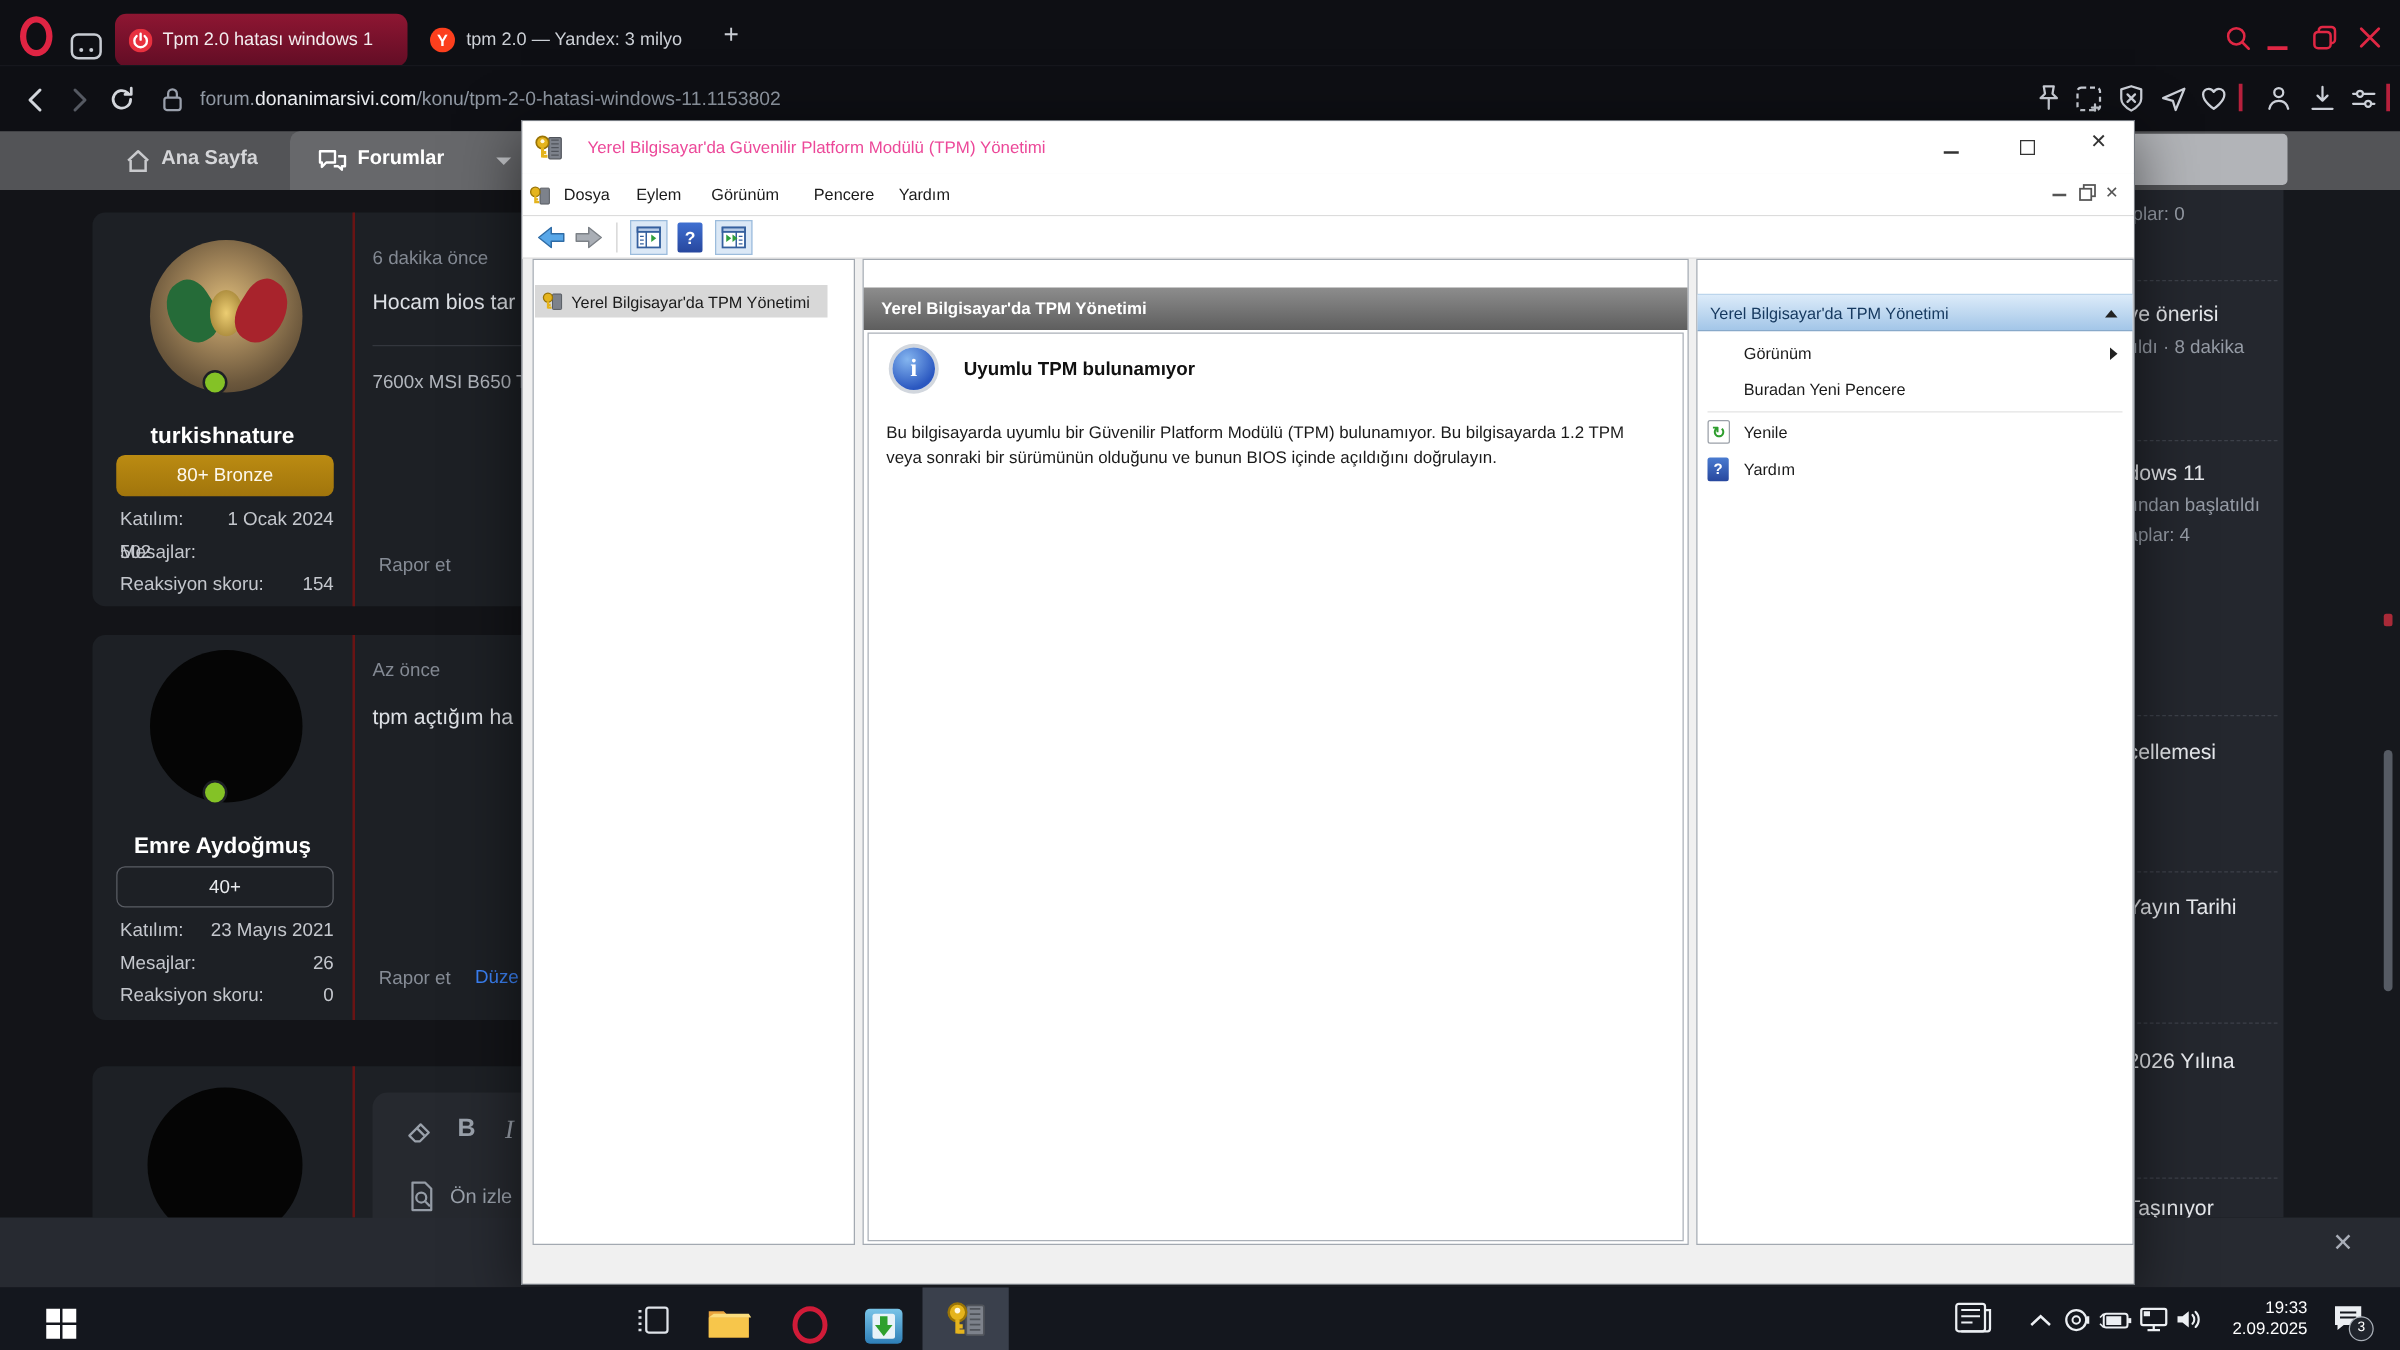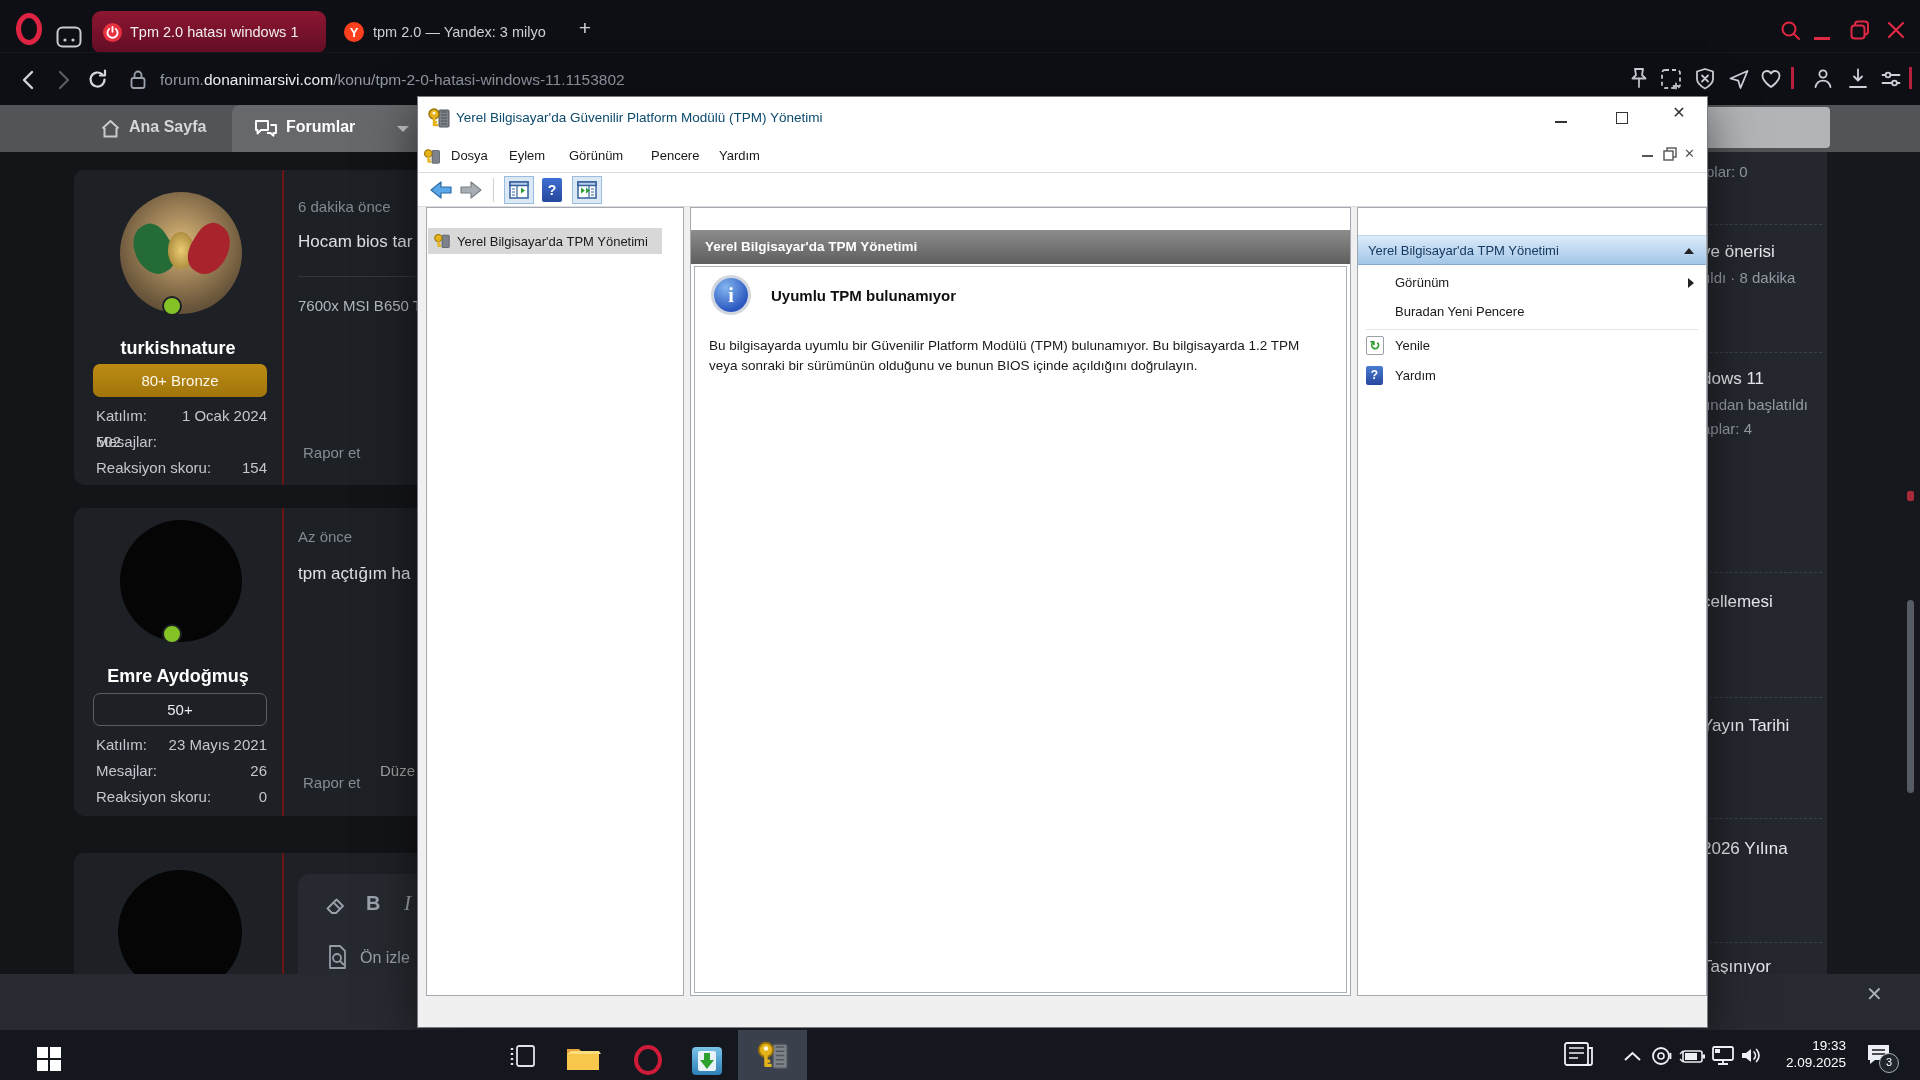--- a/index.html
+++ b/index.html
@@ -175,31 +175,31 @@
   <div class="abs" style="left:224px;top:106px;width:700px;border-top:1px solid #33363d"></div>
   <div class="abs" style="left:224px;top:127px;font-size:15px;color:#b2b6bd;white-space:nowrap">7600x MSI B650 T</div>
   <div class="abs" style="left:229px;top:274px;font-size:15px;color:#868c96">Rapor et</div>
 </div>
 
 <div class="abs card" style="left:74px;top:508px;width:1200px;height:308px">
   <div class="abs redline" style="left:208px;top:0;height:308px"></div>
   <div class="abs avatar-dark" style="left:46px;top:12px;width:122px;height:122px"></div>
   <div class="abs onlinebadge" style="left:88px;top:116px"></div>
   <div class="abs" style="left:0;top:158px;width:208px;text-align:center;font-size:18px;font-weight:bold;color:#fff">Emre Aydoğmuş</div>
-  <div class="abs" style="left:19px;top:185px;width:174px;height:33px;border:1px solid #5a5d64;border-radius:7px;text-align:center;line-height:31px;font-size:15px;color:#e8eaed">50+</div>
+  <div class="abs" style="left:19px;top:185px;width:174px;height:33px;border:1px solid #5a5d64;border-radius:7px;text-align:center;line-height:31px;font-size:15px;color:#e8eaed">40+</div>
   <div class="abs statlbl" style="left:22px;top:228px">Katılım:</div>
   <div class="abs statval" style="left:22px;top:228px;width:171px;text-align:right">23 Mayıs 2021</div>
   <div class="abs statlbl" style="left:22px;top:254px">Mesajlar:</div>
   <div class="abs statval" style="left:22px;top:254px;width:171px;text-align:right">26</div>
   <div class="abs statlbl" style="left:22px;top:280px">Reaksiyon skoru:</div>
   <div class="abs statval" style="left:22px;top:280px;width:171px;text-align:right">0</div>
   <div class="abs" style="left:224px;top:20px;font-size:15px;color:#838993">Az önce</div>
   <div class="abs" style="left:224px;top:56px;font-size:17px;color:#dde0e5;white-space:nowrap">tpm açtığım ha</div>
   <div class="abs" style="left:229px;top:266px;font-size:15px;color:#868c96">Rapor et</div>
-  <div class="abs" style="left:306px;top:254px;font-size:15px;color:#a3a3a3">Düze</div>
+  <div class="abs" style="left:306px;top:265px;font-size:15px;color:#3b82f6">Düze</div>
 </div>
 
 <div class="abs card" style="left:74px;top:853px;width:1200px;height:121px;border-radius:10px 10px 0 0">
   <div class="abs redline" style="left:208px;top:0;height:121px"></div>
   <div class="abs avatar-dark" style="left:44px;top:17px;width:124px;height:124px"></div>
 </div>
 <div class="abs" style="left:298px;top:874px;width:900px;height:140px;background:#26292f;border-radius:12px;z-index:1">
   <svg class="abs" style="left:26px;top:19px" width="25" height="25" viewBox="0 0 25 25">
       <path d="M3.5 15.5l9-9 6.5 6.5-7 7H8z" fill="none" stroke="#9aa1ab" stroke-width="1.8" stroke-linejoin="round"></path>
       <path d="M9.5 9.5l6 6" stroke="#9aa1ab" stroke-width="1.8"></path>
@@ -242,21 +242,21 @@
 <div class="abs tpmwin">
 
   <div class="abs" style="left:0;top:0;width:100%;height:42px;background:#fff">
     <svg class="abs" style="left:9px;top:10px" width="24" height="22" viewBox="0 0 24 22">
         <rect x="12" y="3" width="10" height="17" rx="1" fill="#7d828b" stroke="#50545b"></rect>
         <path d="M14 5h6M14 8h6M14 11h6M14 14h6M14 17h6" stroke="#50545b" stroke-width="1"></path>
         <circle cx="7" cy="7" r="5" fill="#e5b41d" stroke="#9a7406" stroke-width="1.4"></circle>
         <circle cx="7" cy="6" r="1.6" fill="#fff8e0"></circle>
         <path d="M7 11v8M7 15h3M7 18h4" stroke="#e5b41d" stroke-width="2.4"></path>
       </svg>
-    <div class="abs" style="left:38px;top:13px;font-size:13.5px;color:#0c4a6e">Yerel Bilgisayar'da Güvenilir Platform Modülü (TPM) Yönetimi</div>
+    <div class="abs" style="left:52px;top:13px;font-size:13.5px;color:#ec4899">Yerel Bilgisayar'da Güvenilir Platform Modülü (TPM) Yönetimi</div>
     <div class="abs" style="left:1128px;top:8px;width:30px;height:26px">
         <div class="abs" style="left:9px;top:16px;width:12px;height:2px;background:#333"></div>
       </div>
     <div class="abs" style="left:1189px;top:8px;width:30px;height:26px">
         <div class="abs" style="left:9px;top:7px;width:12px;height:12px;border:1.4px solid #333"></div>
       </div>
     <div class="abs" style="left:1246px;top:6px;width:30px;height:26px;text-align:center;font-size:16px;color:#333">✕</div>
   </div>
 
   <div class="abs" style="left:0;top:42px;width:100%;height:34px;background:#fff;border-bottom:1px solid #dcdcdc">

